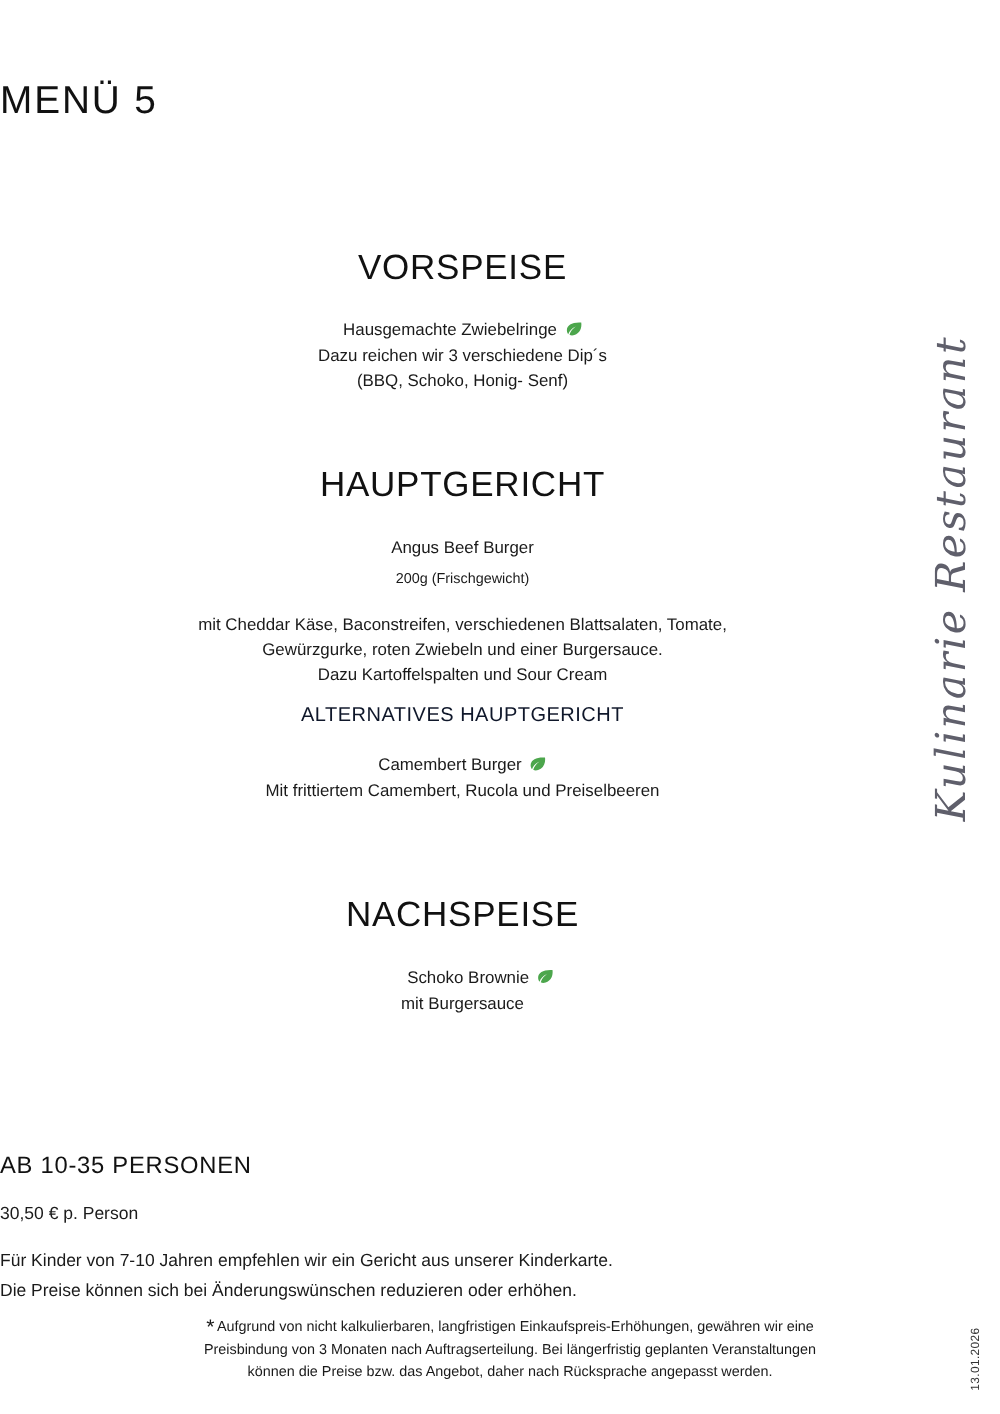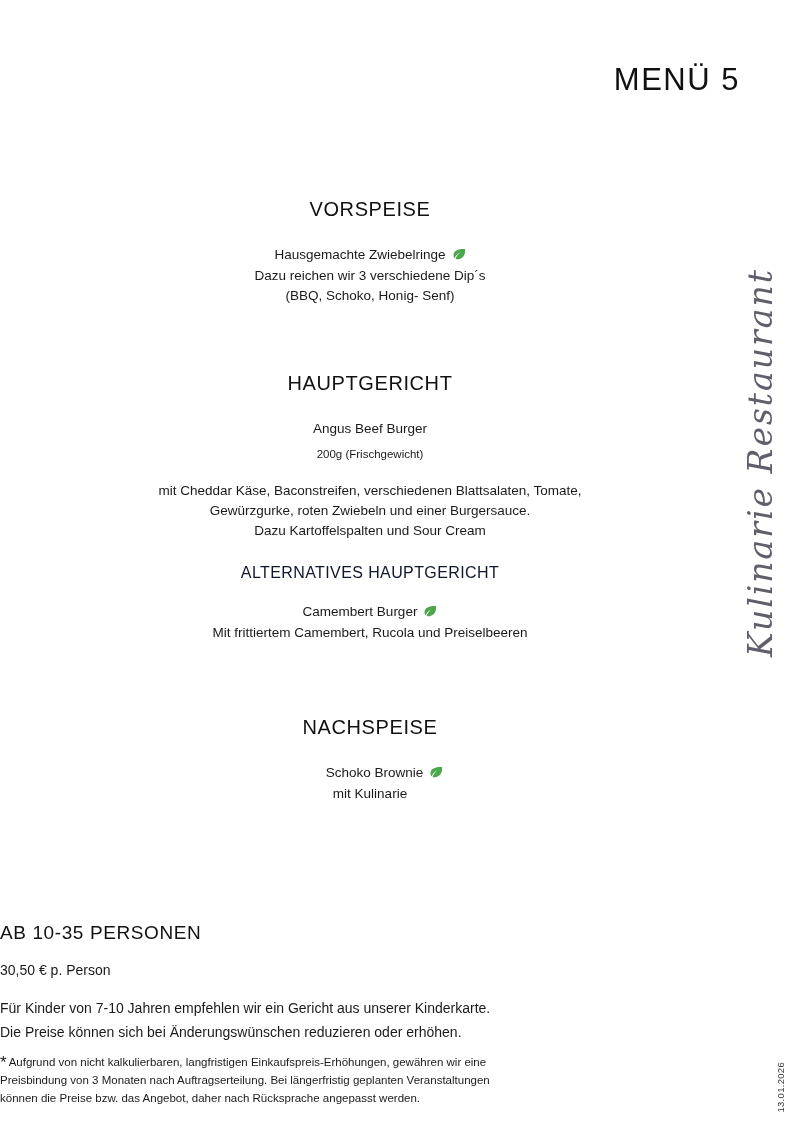--- a/index.html
+++ b/index.html
@@ -20,36 +20,36 @@
     position: absolute;
     inset: 0;
   }
 
   
   .menu-title {
     position: absolute;
     top: 62px;
     left: 0;
     width: 740px;
-    text-align: right;
+    text-align: left;
     font-size: 31px;
     font-weight: 400;
     letter-spacing: 1.5px;
     color: #111;
   }
 
   
   .section {
     position: absolute;
     left: 0;
     width: 740px;
     text-align: center;
   }
   .section-heading {
-    font-size: 20px;
+    font-size: 28px;
     font-weight: 400;
     letter-spacing: 0.6px;
     color: #111;
     margin: 0 0 24px 0;
   }
   .sub-heading {
     font-size: 16px;
     font-weight: 400;
     letter-spacing: 0.4px;
     color: #0f172a;
@@ -94,23 +94,25 @@
     margin-bottom: 8px;
   }
   .footer-note2 {
     font-size: 14px;
     margin-bottom: 22px;
   }
   .asterisk-block {
     position: absolute;
     left: 0;
     width: 740px;
+    text-align: center;
     font-size: 11.5px;
     line-height: 18px;
     color: #1a1a1a;
+    padding-left: 38px;
   }
   .asterisk {
     font-size: 17px;
     line-height: 10px;
     vertical-align: -2px;
     margin-right: 2px;
   }
 
   
   .brand {
@@ -178,21 +180,21 @@
     <div class="line">Mit frittiertem Camembert, Rucola und Preiselbeeren</div>
   </div>
 
   <div class="section" style="top:716px;">
     <div class="section-heading">NACHSPEISE</div>
     <div class="line" style="padding-left:29px;">
       <span>Schoko Brownie</span><span class="leaf"><svg width="14" height="12" viewBox="0 0 14 12" aria-hidden="true">
             <path d="M13 1C6 0.5 1.5 3 1.5 7.2c0 1.4 0.5 2.5 1.1 3.2C3.4 8 5.3 5.6 8.6 4.2 6.3 5.9 4.4 8 3.6 10.8c1 0.6 2.4 0.7 3.9 0.2C11.9 9.6 13.6 5.4 13 1z" fill="#4ca64c"></path>
           </svg></span>
     </div>
-    <div class="line">mit Kulinarie</div>
+    <div class="line">mit Burgersauce</div>
   </div>
 
   <div class="footer-block" style="top:922px;">
     <div class="footer-heading">AB 10-35 PERSONEN</div>
     <div class="footer-price">30,50 € p. Person</div>
     <div class="footer-note">Für Kinder von 7-10 Jahren empfehlen wir ein Gericht aus unserer Kinderkarte.</div>
     <div class="footer-note2">Die Preise können sich bei Änderungswünschen reduzieren oder erhöhen.</div>
   </div>
 
   <div class="asterisk-block" style="top:1053px;">

